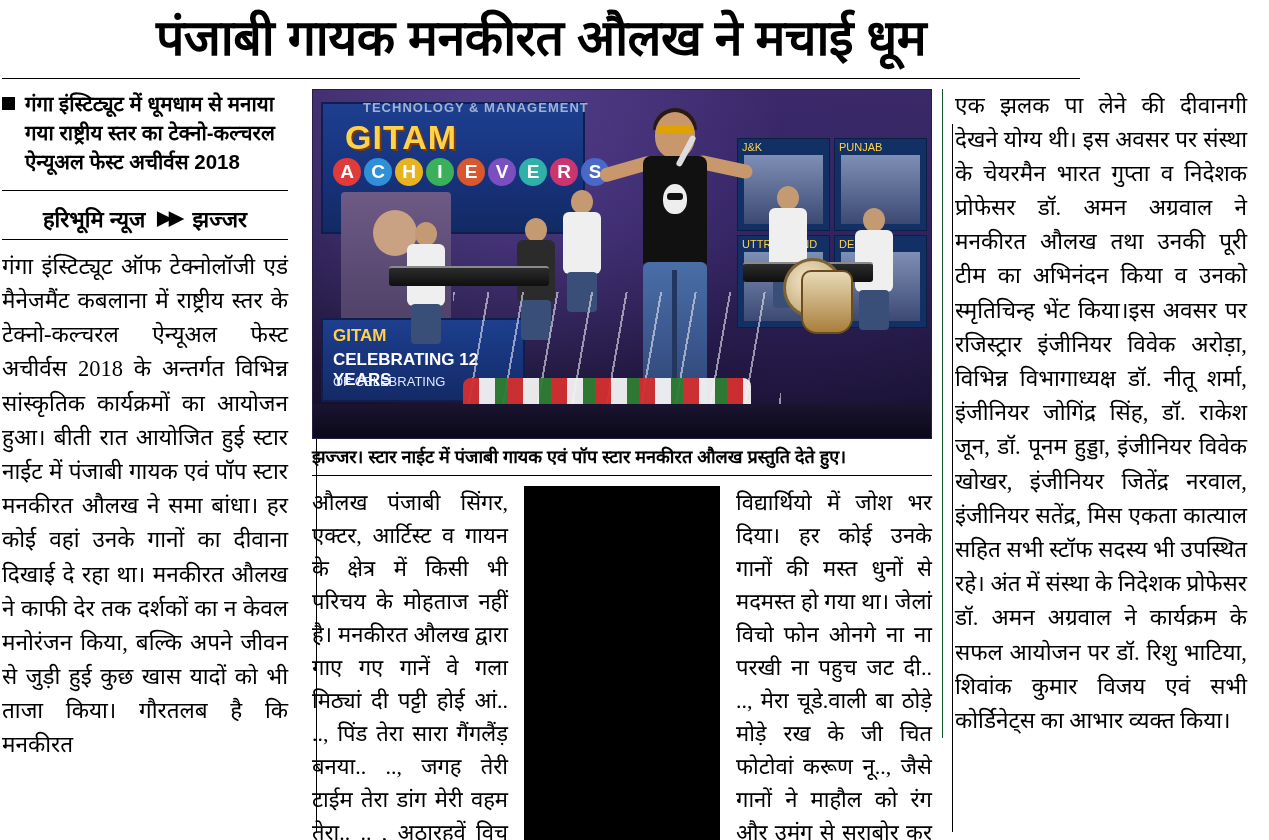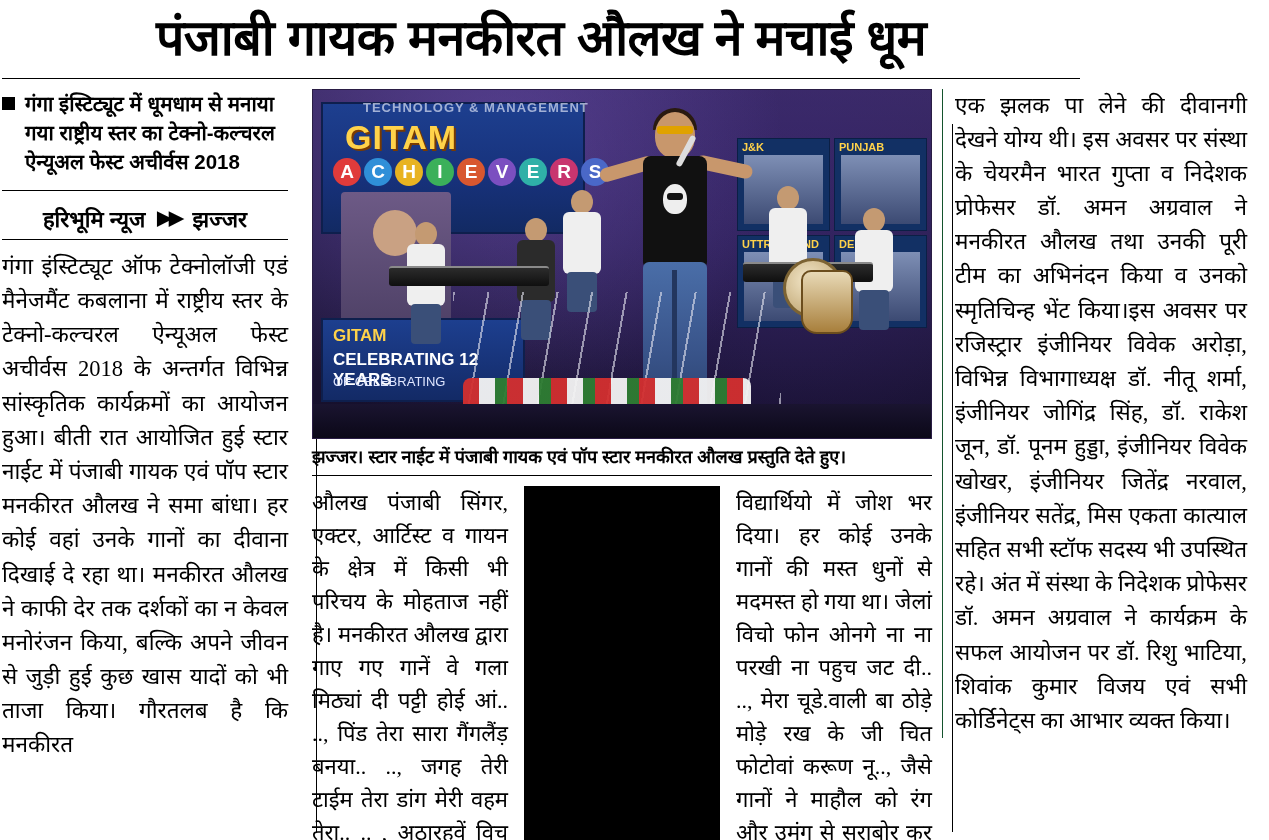--- a/index.html
+++ b/index.html
@@ -197,21 +197,21 @@
   }
   .rightboards {
     position:absolute; right:4px; top:48px; width:190px; height:190px;
     display:grid; grid-template-columns: 1fr 1fr; gap:4px;
   }
   .rightboards div {
     background:#123064; border:1px solid #0b1f45; position:relative;
   }
   .rightboards div span{
     position:absolute; top:2px; left:4px; color:#ffd24a; font-size:11px;
-    font-family:"Liberation Sans",sans-serif; font-weight:bold;text-align:right;
+    font-family:"Liberation Sans",sans-serif; font-weight:normal;text-align:right;
   }
   .rightboards div:after{
     content:""; position:absolute; left:6px; right:6px; top:16px; bottom:6px;
     background:linear-gradient(180deg,#7e8fb5,#3c4a73);
   }
   .singer {
     position:absolute; left:296px; top:22px; width:130px; height:300px;
   }
   .singer .head{
     position:absolute; left:46px; top:0; width:40px; height:46px;

